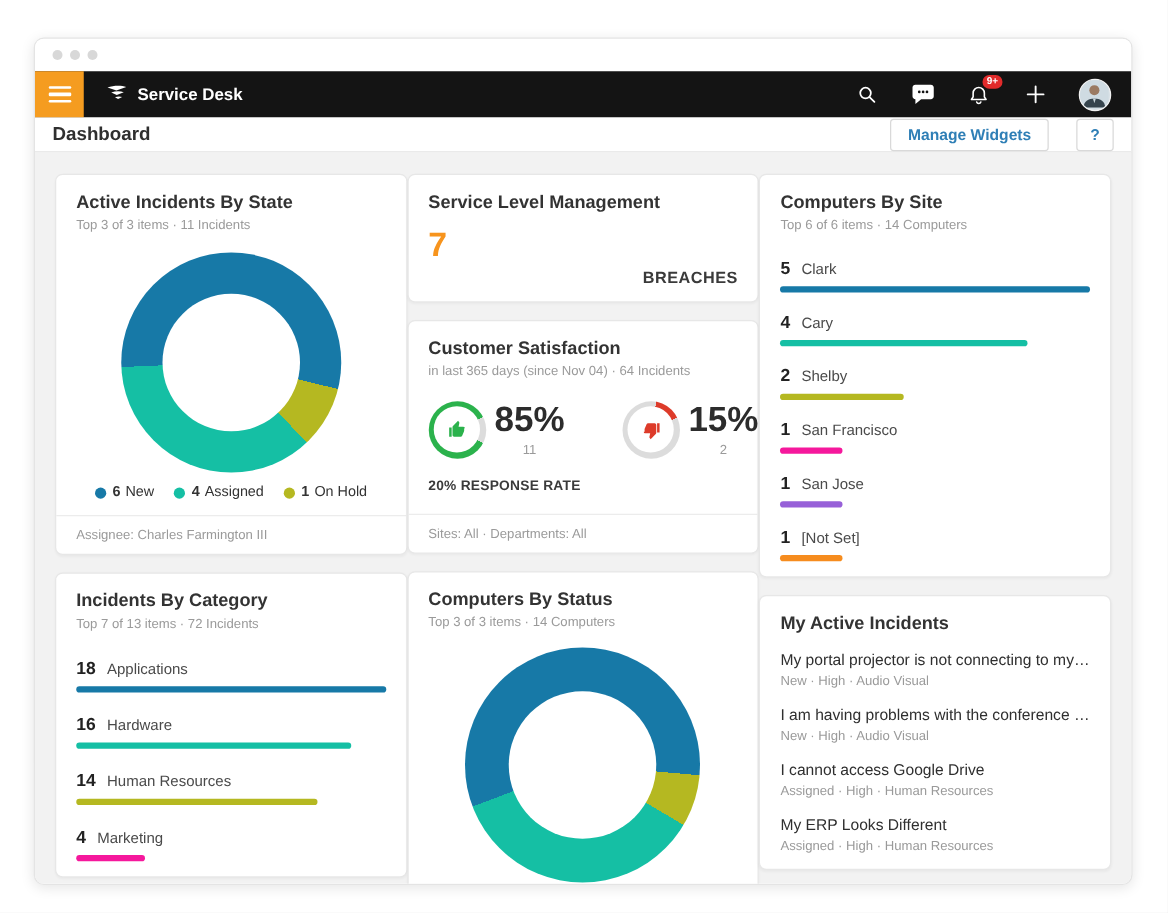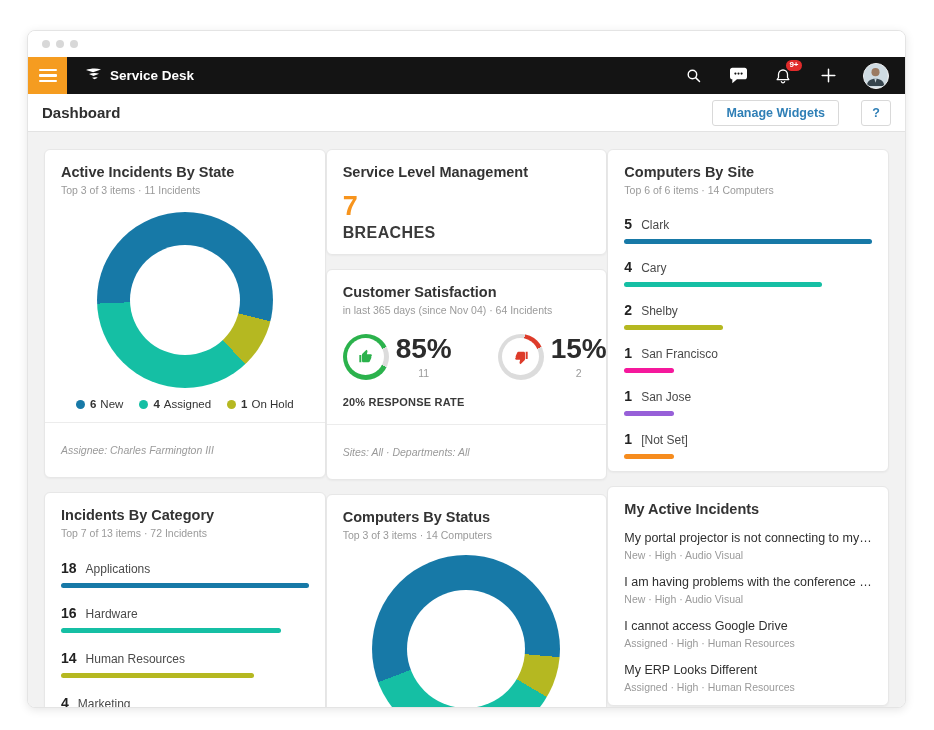--- a/index.html
+++ b/index.html
@@ -19,38 +19,38 @@
   .hamburger { width:39px; background:var(--accent-orange,#f59c20); display:flex; flex-direction:column; align-items:center; justify-content:center; gap:3px; cursor:pointer; }
   .hamburger i { display:block; width:18px; height:2.4px; background:#fff; border-radius:1px; }
   .brand { display:flex; align-items:center; gap:8px; margin-left:18px; color:#fff; font-size:13.5px; font-weight:700; }
   .appbar-right { margin-left:auto; display:flex; align-items:center; gap:25px; padding-right:16px; }
   .abicon { position:relative; width:20px; height:20px; display:flex; align-items:center; justify-content:center; cursor:pointer; }
   .badge { position:absolute; top:-6px; right:-9px; background:var(--badge-red,#e12b2b); color:#fff;
     font-size:8px; font-weight:700; border-radius:8px; padding:1.5px 3.5px; line-height:1; }
   .avatar { width:26px; height:26px; border-radius:50%; background:#d7e0e6; overflow:hidden; border:1.5px solid #f2f2f2; cursor:pointer; }
 
   
-  .pagehead { height:38px; background:#fff; border-bottom:1px solid #e3e3e3; display:flex; align-items:center; padding:0 14px; flex:0 0 auto; }
+  .pagehead { height:28px; background:#fff; border-bottom:1px solid #e3e3e3; display:flex; align-items:center; padding:0 14px; flex:0 0 auto; }
   .pagetitle { font-size:15px; font-weight:700; color:#2f2f2f; }
   .ph-right { margin-left:auto; display:flex; align-items:center; gap:22px; }
   .btn { background:#fff; border:1px solid #d9d9d9; border-radius:3px; color:var(--link-blue,#2f7fb6);
     font-size:12.5px; font-weight:700; padding:5px 13px; cursor:pointer; font-family:inherit; }
   .btn.square { width:30px; padding:5px 0; text-align:center; }
 
   
   .content { flex:1 1 auto; background:#f2f2f2; padding:17px 16px; display:grid;
     grid-template-columns:1fr 1fr 1fr; overflow:hidden; align-items:start; }
   .col { display:flex; flex-direction:column; gap:14px; min-width:0; }
 
   .card { background:#fff; border:1px solid #e7e7e7; border-radius:6px; padding:14px 16px 12px;
     box-shadow:0 1px 2px rgba(0,0,0,.04); }
   .card-title { font-size:14.5px; font-weight:700; color:#333; }
   .card-sub { font-size:10.5px; color:#9a9a9a; margin-top:4px; }
-  .card-footer { margin:12px -16px -12px; padding:21px 16px; border-top:1px solid #ececec;
-    color:#9a9a9a; font-size:10.5px;font-style:italic; }
+  .card-footer { margin:12px -16px -12px; padding:9px 16px; border-top:1px solid #ececec;
+    color:#9a9a9a; font-size:10.5px; }
 
   
   .donut { position:relative; border-radius:50%; margin:16px auto 10px; }
   .donut.d1 { width:176px; height:176px; }
   .donut.d2 { width:188px; height:188px; margin-top:14px; }
   .donut-hole { position:absolute; border-radius:50%; background:#fff; }
   .d1 .donut-hole { inset:33px; }
   .d2 .donut-hole { inset:35px; }
 
   .legend { display:flex; justify-content:center; gap:16px; font-size:11.5px; color:#333; margin:4px 0 10px; }
@@ -61,21 +61,21 @@
   
   .bar-row { margin-top:17px; }
   .bar-row.tight { margin-top:15px; }
   .bar-head { display:flex; align-items:baseline; gap:9px; }
   .bar-val { font-size:14px; font-weight:700; color:#222; }
   .bar-label { font-size:12px; color:#4a4a4a; }
   .bar-fill { height:5px; border-radius:2.5px; margin-top:7px; }
 
   
   .big-num { font-size:27px; font-weight:700; color:var(--breach-orange,#f7941d); margin-top:12px; line-height:1.1; }
-  .big-label { font-size:16px; font-weight:700; color:#3a3a3a; letter-spacing:.4px; margin-top:2px; }
+  .big-label { font-size:13px; font-weight:700; color:#3a3a3a; letter-spacing:.4px; margin-top:2px;text-align:right; }
 
   
   .gauges { display:flex; gap:46px; margin-top:18px; }
   .gauge { display:flex; align-items:flex-start; gap:7px; }
   .ring { position:relative; width:46px; height:46px; border-radius:50%; flex:0 0 auto; }
   .ring-hole { position:absolute; inset:4.5px; border-radius:50%; background:#fff; display:flex; align-items:center; justify-content:center; }
   .g-val { font-size:28px; font-weight:700; color:#2c2c2c; line-height:1.1; }
   .g-count { font-size:10.5px; color:#9a9a9a; margin-top:3px;text-align:center; }
   .resp-rate { font-size:11px; font-weight:700; color:#3a3a3a; margin-top:16px; letter-spacing:.2px; }
 

